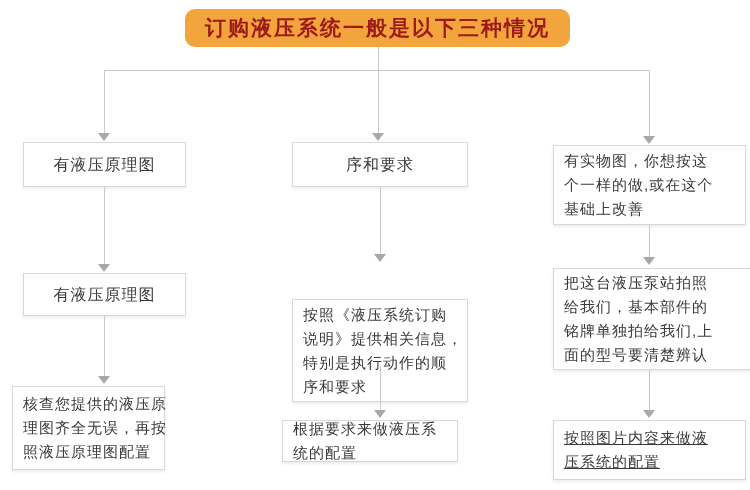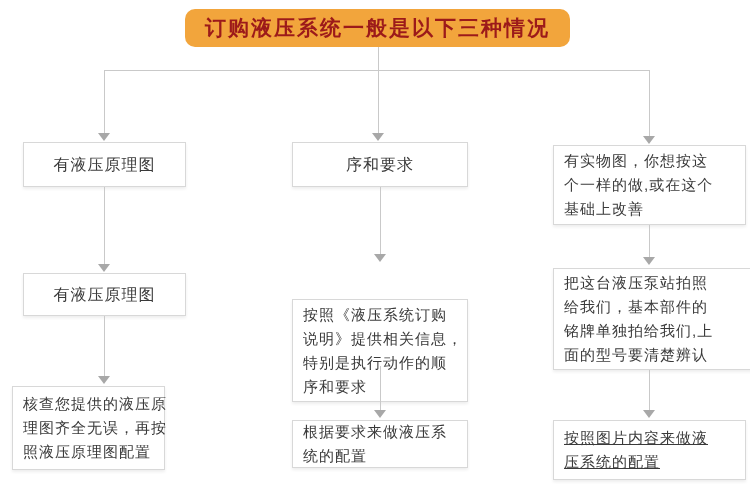--- a/index.html
+++ b/index.html
@@ -93,21 +93,21 @@
 
   <div class="box center" style="left:292px; top:142px; width:176px; height:45px;">序和要求</div>
   <div class="line" style="left:380px; top:187px; width:1px; height:67px;"></div>
   <div class="arrow-down" style="left:374px; top:254px;"></div>
   <div class="box multi" style="left:292px; top:263px; width:176px; height:103px;margin-top:36px;">按照《液压系统订购
 说明》提供相关信息，
 特别是执行动作的顺
 序和要求</div>
   <div class="line" style="left:380px; top:366px; width:1px; height:44px;"></div>
   <div class="arrow-down" style="left:374px; top:410px;"></div>
-  <div class="box multi" style="left:292px; top:420px; width:176px; height:48px;">根据要求来做液压系
+  <div class="box multi" style="left:282px; top:420px; width:176px; height:42px;">根据要求来做液压系
 统的配置</div>
 
   <div class="box multi" style="left:553px; top:145px; width:193px; height:80px;">有实物图，你想按这
 个一样的做,或在这个
 基础上改善</div>
   <div class="line" style="left:649px; top:225px; width:1px; height:33px;"></div>
   <div class="arrow-down" style="left:643px; top:257px;"></div>
   <div class="box multi" style="left:553px; top:268px; width:231px; height:102px;">把这台液压泵站拍照
 给我们，基本部件的
 铭牌单独拍给我们,上

